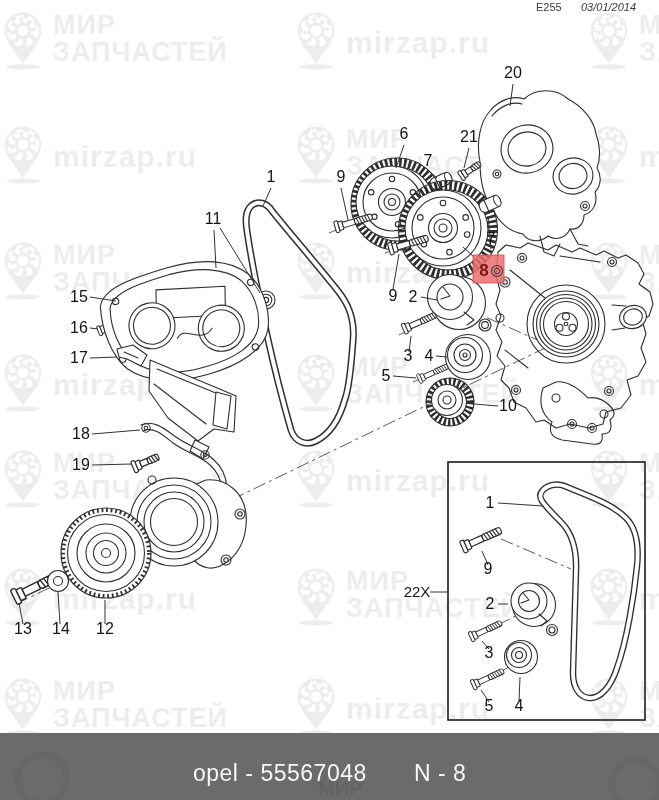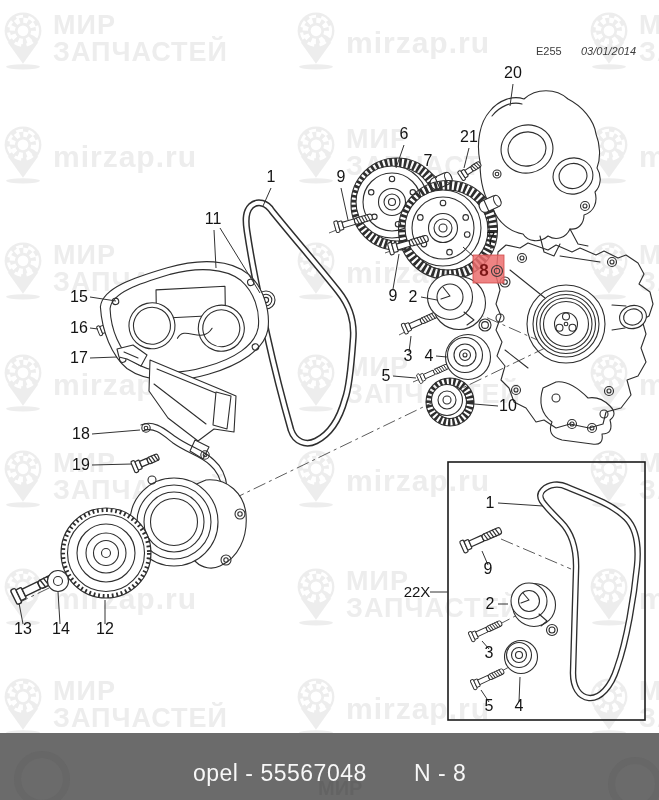--- a/index.html
+++ b/index.html
@@ -6,21 +6,21 @@
   #stage{position:relative;width:659px;height:800px;background:#ffffff;overflow:hidden;
          font-family:"Liberation Sans",sans-serif;}
   
   #wm{position:absolute;inset:0;z-index:1;}
   .wm-cell{position:absolute;display:flex;gap:7px;align-items:flex-start;}
   .wm-logo{width:46px;height:60px;flex:0 0 auto;}
   .wm-text{color:#ededed;font-weight:bold;white-space:pre;}
   .wm-text.brand{font-size:27px;line-height:27px;padding-top:2px;letter-spacing:1px;}
   .wm-text.url{font-size:30px;padding-top:16px;letter-spacing:1px;}
   
-  .hdr{position:absolute;font-size:11px;color:#3c3c3c;z-index:5;margin-top:44px;}
+  .hdr{position:absolute;font-size:11px;color:#3c3c3c;z-index:5;}
   .hdr-code{left:536px;top:1px;}
   .hdr-date{left:581px;top:1px;font-style:italic;}
   .footer{position:absolute;left:0;top:733px;width:659px;height:67px;background:#6b6b6b;z-index:6;}
   .footer span{position:absolute;color:#f7f7f7;font-size:23px;letter-spacing:.5px;top:27px;}
   .f1{left:193px;} .f2{left:414px;}
   .fwm{position:absolute;border:7px solid #646464;border-radius:50%;opacity:.6;}
   .fwm1{left:14px;top:18px;width:42px;height:42px;}
   .fwm2{left:608px;top:24px;width:40px;height:40px;}
   .fwm3{position:absolute;left:318px;top:44px;color:#626262;font-size:20px;font-weight:bold;opacity:.8;}
   

